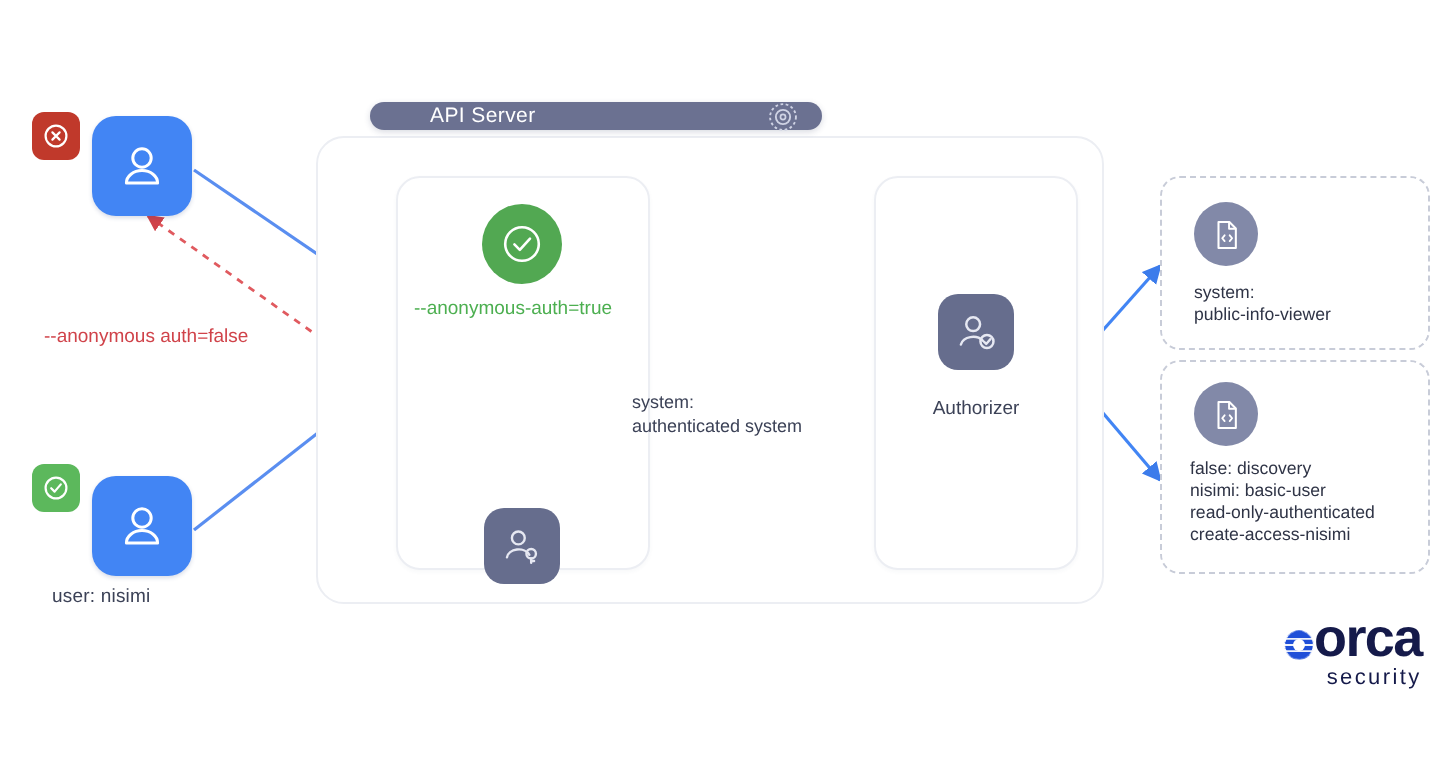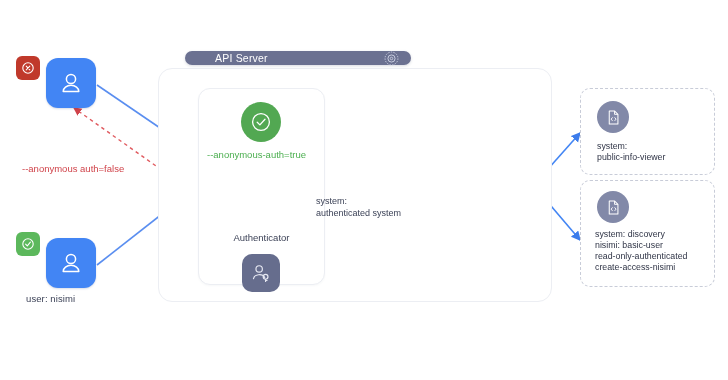--- a/index.html
+++ b/index.html
@@ -250,40 +250,50 @@
       <div class="circle-check">
         <svg width="22" height="22" viewBox="0 0 22 22">
           <circle cx="11" cy="11" r="8.4" fill="none" stroke="#ffffff" stroke-width="1.3"></circle>
           <path d="M7.2,11.2 L9.9,13.9 L15,8.3" fill="none" stroke="#ffffff" stroke-width="1.3" stroke-linecap="round" stroke-linejoin="round"></path>
         </svg>
       </div>
     </div>
 
     <div class="abs flag-true" style="left:8px; top:60px;">--anonymous-auth=true</div>
 
-    <div class="card-label" style="top:143px;">Authenticator</div>
 
     <div class="abs dark-tile" style="left:43px; top:165px;">
       <svg width="22" height="22" viewBox="0 0 24 24">
         <circle cx="10" cy="7.6" r="3.5" fill="none" stroke="#e6e8f2" stroke-width="1.3"></circle>
         <path d="M3.8,18.2 a6.4,5 0 0 1 12.2,-1.4" fill="none" stroke="#e6e8f2" stroke-width="1.3" stroke-linecap="round"></path>
         <circle cx="17" cy="16.2" r="2.6" fill="none" stroke="#e6e8f2" stroke-width="1.3"></circle>
         <path d="M17,18.8 L17,21.2 M17,20.2 L18.6,20.2" stroke="#e6e8f2" stroke-width="1.3" stroke-linecap="round"></path>
       </svg>
     </div>
   </div>
 
   <div class="abs edge-note" style="left:316px; top:126px;">
   </div>
 
   <div class="abs edge-note" style="left:316px; top:196px;">
     <div>system:</div>
     <div>authenticated system</div>
   </div>
 
+  <div class="abs card" style="left:437px; top:88px; width:100px; height:195px;">
+    <div class="abs dark-tile" style="left:31px; top:58px; width:38px; height:38px;">
+      <svg width="23" height="23" viewBox="0 0 24 24">
+        <circle cx="10" cy="7.4" r="3.6" fill="none" stroke="#e6e8f2" stroke-width="1.3"></circle>
+        <path d="M3.6,18 a6.5,5.2 0 0 1 11.4,-2" fill="none" stroke="#e6e8f2" stroke-width="1.3" stroke-linecap="round"></path>
+        <circle cx="17.2" cy="16.4" r="3.4" fill="none" stroke="#e6e8f2" stroke-width="1.3"></circle>
+        <path d="M15.6,16.5 L16.8,17.7 L19,15.2" fill="none" stroke="#e6e8f2" stroke-width="1.2" stroke-linecap="round" stroke-linejoin="round"></path>
+      </svg>
+    </div>
+    <div class="card-label" style="top:110px;">Authorizer</div>
+  </div>
 
   <div class="abs dashed-box" style="left:580px; top:88px; width:133px; height:85px;">
     <div class="abs doc-circle" style="left:16px; top:12px;">
       <svg width="17" height="17" viewBox="0 0 20 20">
         <path d="M5,2.4 h6.4 L15.2,6.2 V17.6 H5 Z" fill="none" stroke="#ffffff" stroke-width="1.2" stroke-linejoin="round"></path>
         <path d="M11.2,2.4 V6.3 H15.1" fill="none" stroke="#ffffff" stroke-width="1.1" stroke-linejoin="round"></path>
         <path d="M8.6,10.2 L7.2,11.9 L8.6,13.6 M11.6,10.2 L13,11.9 L11.6,13.6" fill="none" stroke="#ffffff" stroke-width="1.1" stroke-linecap="round" stroke-linejoin="round"></path>
       </svg>
     </div>
     <div class="abs outcome-text" style="left:16px; top:52px;">
@@ -294,21 +304,35 @@
 
   <div class="abs dashed-box" style="left:580px; top:180px; width:133px; height:105px;">
     <div class="abs doc-circle" style="left:16px; top:10px;">
       <svg width="17" height="17" viewBox="0 0 20 20">
         <path d="M5,2.4 h6.4 L15.2,6.2 V17.6 H5 Z" fill="none" stroke="#ffffff" stroke-width="1.2" stroke-linejoin="round"></path>
         <path d="M11.2,2.4 V6.3 H15.1" fill="none" stroke="#ffffff" stroke-width="1.1" stroke-linejoin="round"></path>
         <path d="M8.6,10.2 L7.2,11.9 L8.6,13.6 M11.6,10.2 L13,11.9 L11.6,13.6" fill="none" stroke="#ffffff" stroke-width="1.1" stroke-linecap="round" stroke-linejoin="round"></path>
       </svg>
     </div>
     <div class="abs outcome-text" style="left:14px; top:48px;">
-      <div>system: discovery</div>
+      <div>false: discovery</div>
       <div>nisimi: basic-user</div>
       <div>read-only-authenticated</div>
       <div>create-access-nisimi</div>
     </div>
   </div>
 
+  <div class="abs" style="left:641px; top:306px;">
+    <div style="display:flex; align-items:center;">
+      <svg width="17" height="24" viewBox="0 0 17 24" style="margin-right:-1px;">
+        <g transform="translate(8.5,14.5)">
+          <circle cx="0" cy="0" r="7.4" fill="#1f4fd8"></circle>
+          <circle cx="0" cy="0" r="7.4" fill="none" stroke="#ffffff" stroke-width="1.05" stroke-dasharray="0.001 0"></circle>
+          <path d="M-7.4,-3.1 h14.8 M-7.4,0 h14.8 M-7.4,3.1 h14.8" stroke="#ffffff" stroke-width="0.9" opacity="0.92"></path>
+          <circle cx="0" cy="0" r="3" fill="#ffffff"></circle>
+        </g>
+      </svg>
+      <span class="logo-word">orca</span>
+    </div>
+    <div class="logo-sub">security</div>
+  </div>
 
 </div>
 
 </body></html>

